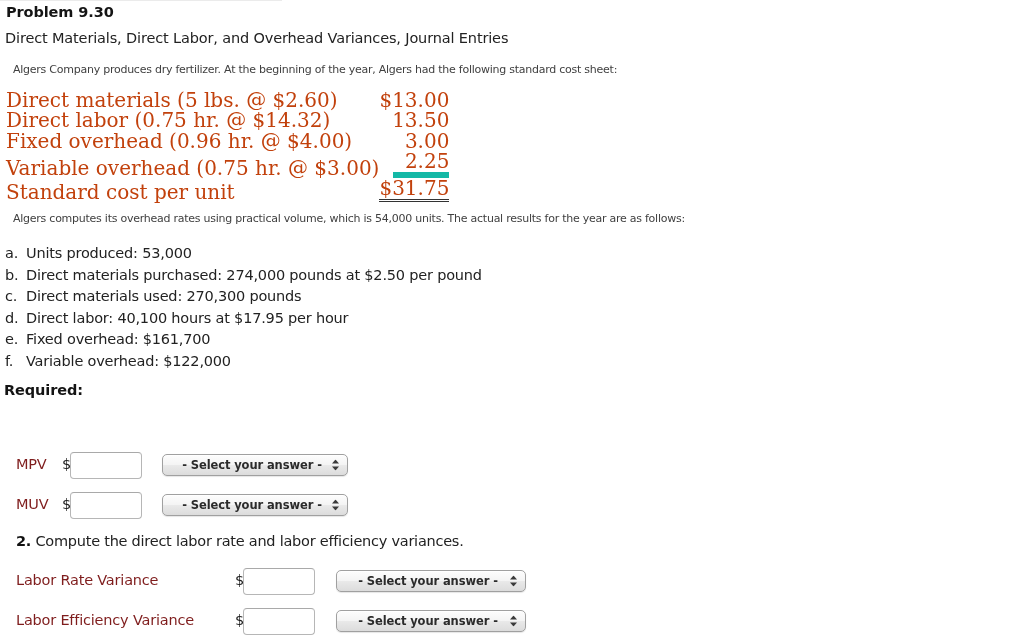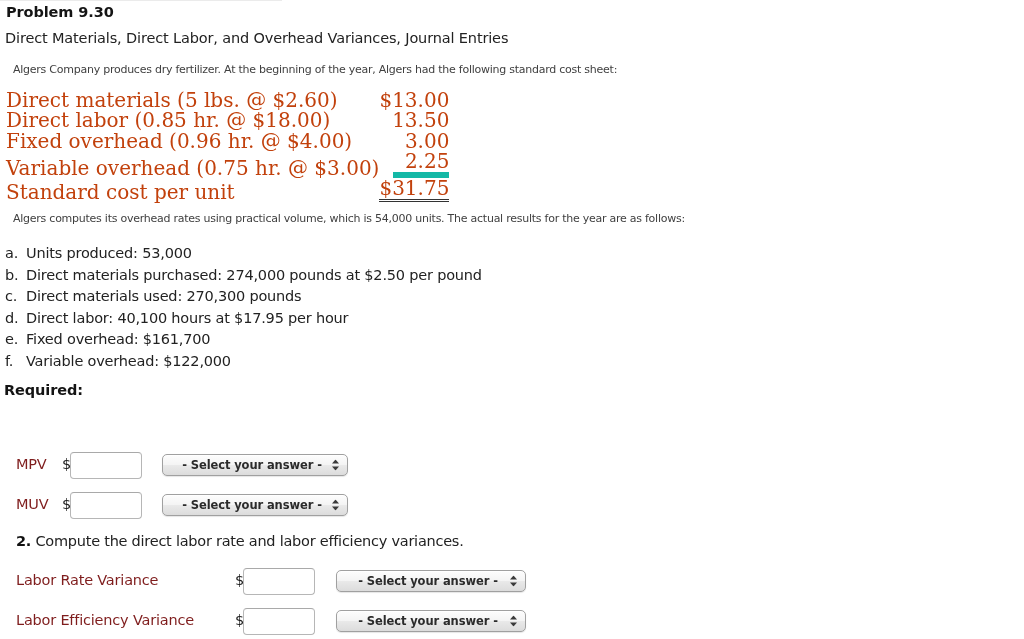--- a/index.html
+++ b/index.html
@@ -212,21 +212,21 @@
   <div class="abs para para-intro">Algers Company produces dry fertilizer. At the beginning of the year, Algers had the following standard cost sheet:</div>
 
   <div class="abs cost-sheet">
     <table>
       <tbody>
         <tr>
           <td class="cs-label">Direct materials (5 lbs. @ $2.60)</td>
           <td class="cs-amt"><span class="numwrap">$13.00</span></td>
         </tr>
         <tr>
-          <td class="cs-label">Direct labor (0.85 hr. @ $18.00)</td>
+          <td class="cs-label">Direct labor (0.75 hr. @ $14.32)</td>
           <td class="cs-amt"><span class="numwrap">13.50</span></td>
         </tr>
         <tr>
           <td class="cs-label">Fixed overhead (0.96 hr. @ $4.00)</td>
           <td class="cs-amt"><span class="numwrap">3.00</span></td>
         </tr>
         <tr>
           <td class="cs-label">Variable overhead (0.75 hr. @ $3.00)</td>
           <td class="cs-amt rule-single"><span class="numwrap">2.25</span></td>
         </tr>

